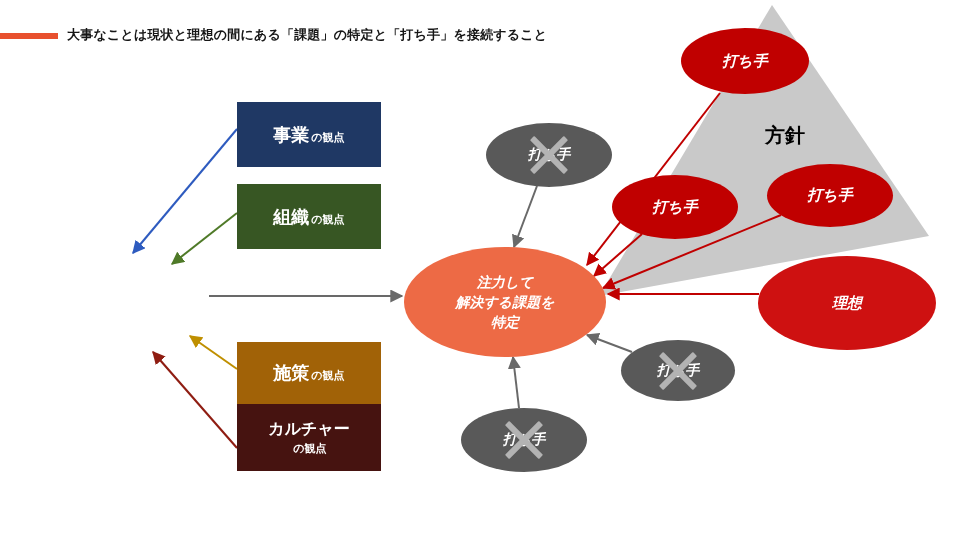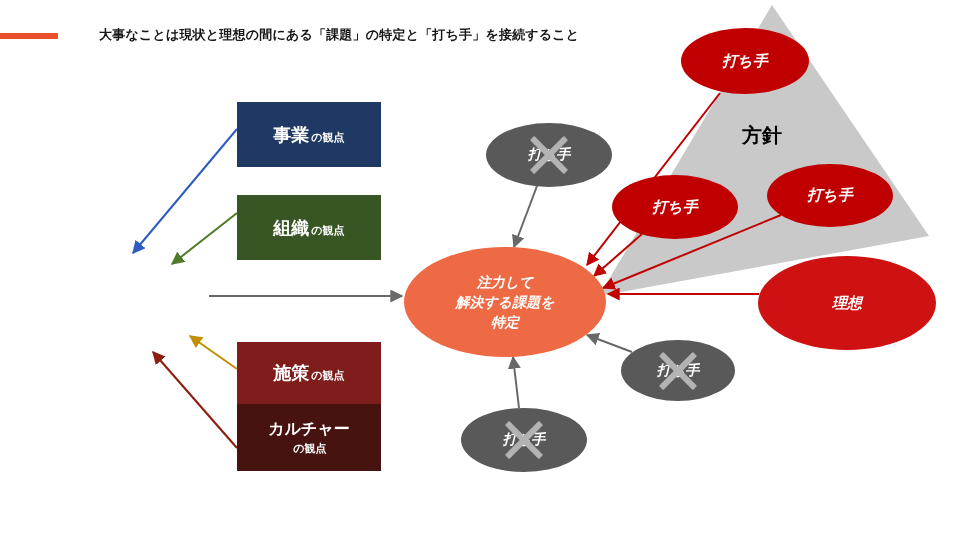--- a/index.html
+++ b/index.html
@@ -2,34 +2,34 @@
 <html><head>
 <meta charset="utf-8">
 <style>
   html,body{margin:0;padding:0;background:#ffffff;}
   .stage{
     position:relative;width:960px;height:540px;overflow:hidden;background:#ffffff;
     font-family:"Liberation Sans","DejaVu Sans",sans-serif;
   }
   svg.underlay{position:absolute;left:0;top:0;z-index:1;}
   svg.underlay line{stroke-width:2;fill:none;}
-  .title-row{position:absolute;left:0;top:26px;z-index:5;display:flex;align-items:center;gap:32px;}
+  .title-row{position:absolute;left:0;top:26px;z-index:5;display:flex;align-items:center;}
   .dash{display:inline-block;width:58px;height:6px;margin-top:2px;}
   .title{margin:0 0 0 9px;font-size:13px;font-weight:bold;color:#161616;letter-spacing:0.2px;}
   .node{position:absolute;z-index:4;color:#ffffff;font-weight:bold;
     display:flex;flex-direction:column;align-items:center;justify-content:center;text-align:center;}
   .ellipse{border-radius:50%;font-style:italic;}
   .rect .inner{display:flex;align-items:baseline;justify-content:center;}
   .rect .main{font-size:18px;}
   .rect .suffix{font-size:11px;margin-left:2px;}
   .rect.col .main{font-size:16px;}
   .rect.col .suffix{font-size:11px;margin-top:1px;}
   .focus-line{line-height:1.45;}
   .phen-line{line-height:1.4;}
-  .direction-label{position:absolute;z-index:4;font-size:20px;font-weight:bold;color:#000;text-align:left;}
+  .direction-label{position:absolute;z-index:4;font-size:20px;font-weight:bold;color:#000;text-align:center;}
   .cross-bar{position:absolute;left:50%;top:50%;width:48px;height:6px;margin-left:-24px;margin-top:-3px;border-radius:1px;}
   .cross-a{transform:rotate(45deg);}
   .cross-b{transform:rotate(-45deg);}
 </style>
 </head>
 <body>
 
 <div class="stage">
 
   <svg class="underlay" width="960" height="540" aria-hidden="true">
@@ -78,28 +78,28 @@
   </div>
 
 
   <div class="node rect" style="left: 237px; top: 102px; width: 144px; height: 65px; background-color: rgb(31, 56, 100);">
     <div class="inner">
       <span class="main">事業</span>
         <span class="suffix">の観点</span>
     </div>
   </div>
 
-  <div class="node rect" style="left: 237px; top: 184px; width: 144px; height: 65px; background-color: rgb(55, 86, 35); margin-top: 11px;">
+  <div class="node rect" style="left: 237px; top: 184px; width: 144px; height: 65px; background-color: rgb(55, 86, 35);">
     <div class="inner">
       <span class="main">組織</span>
         <span class="suffix">の観点</span>
     </div>
   </div>
 
-  <div class="node rect" style="left: 237px; top: 342px; width: 144px; height: 62px; background-color: #7f1d1d;">
+  <div class="node rect" style="left: 237px; top: 342px; width: 144px; height: 62px; background-color: #a16207;">
     <div class="inner">
       <span class="main">施策</span>
         <span class="suffix">の観点</span>
     </div>
   </div>
 
   <div class="node rect col" style="left: 237px; top: 404px; width: 144px; height: 67px; background-color: rgb(70, 19, 16);">
     <span class="main">カルチャー</span>
     <span class="suffix">の観点</span>
   </div>

